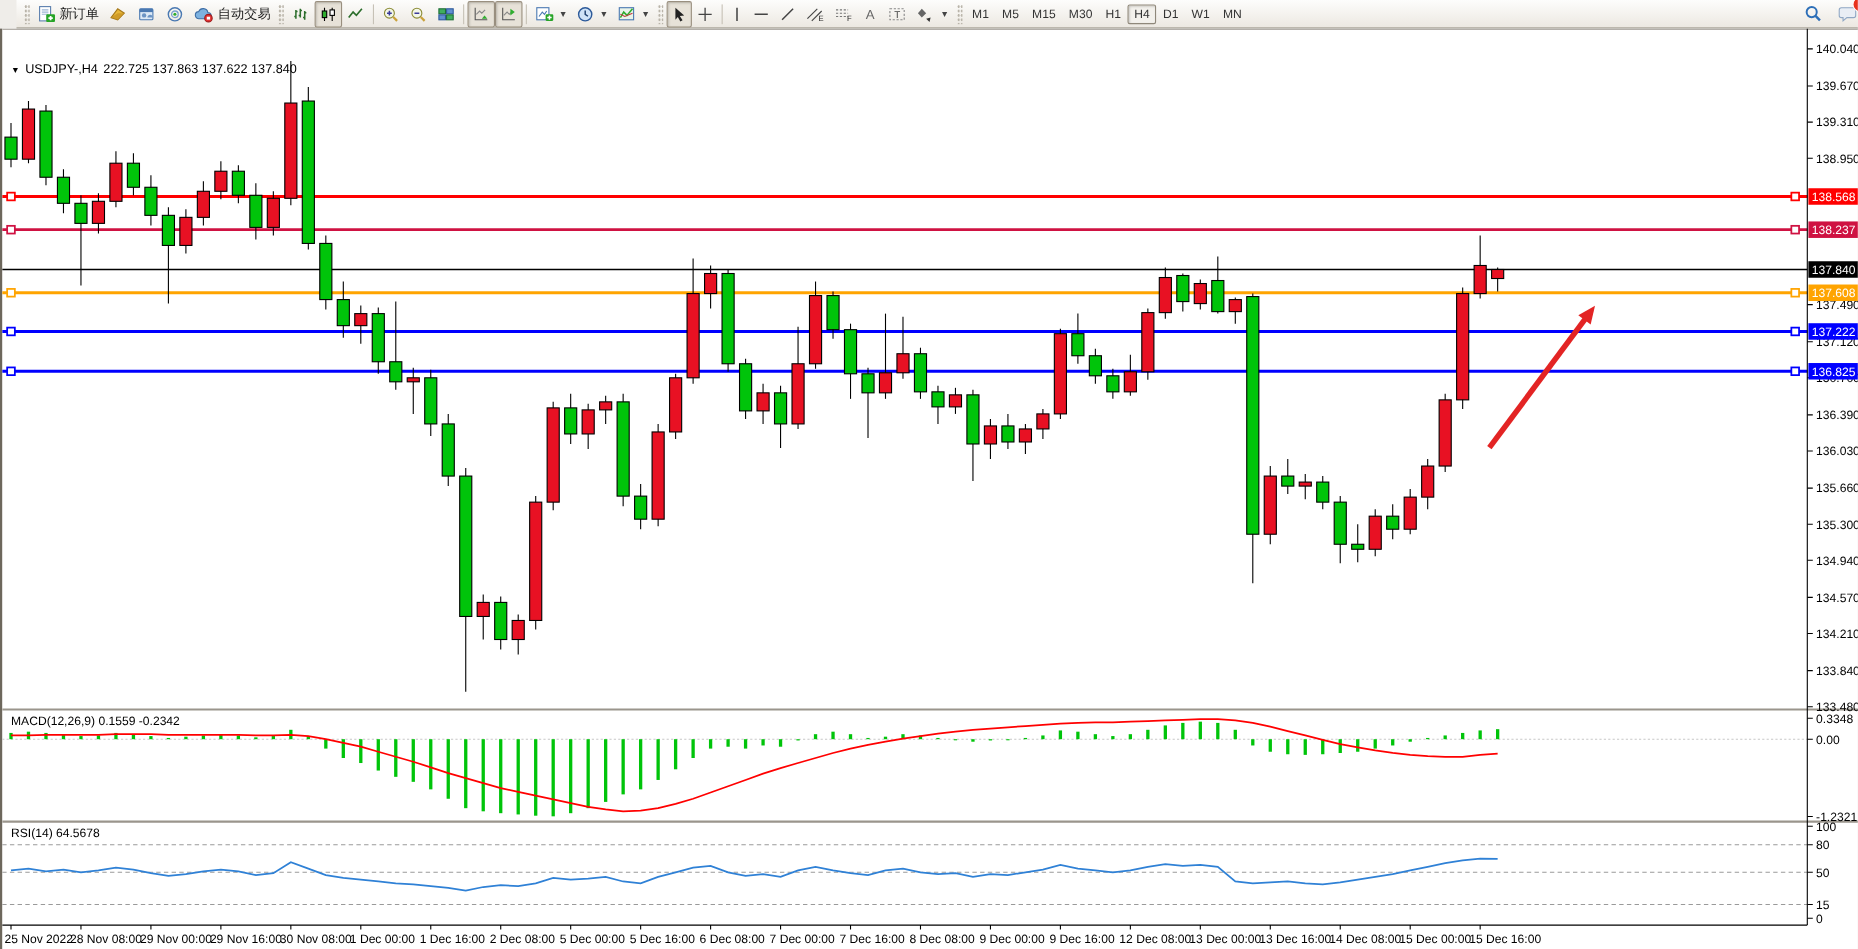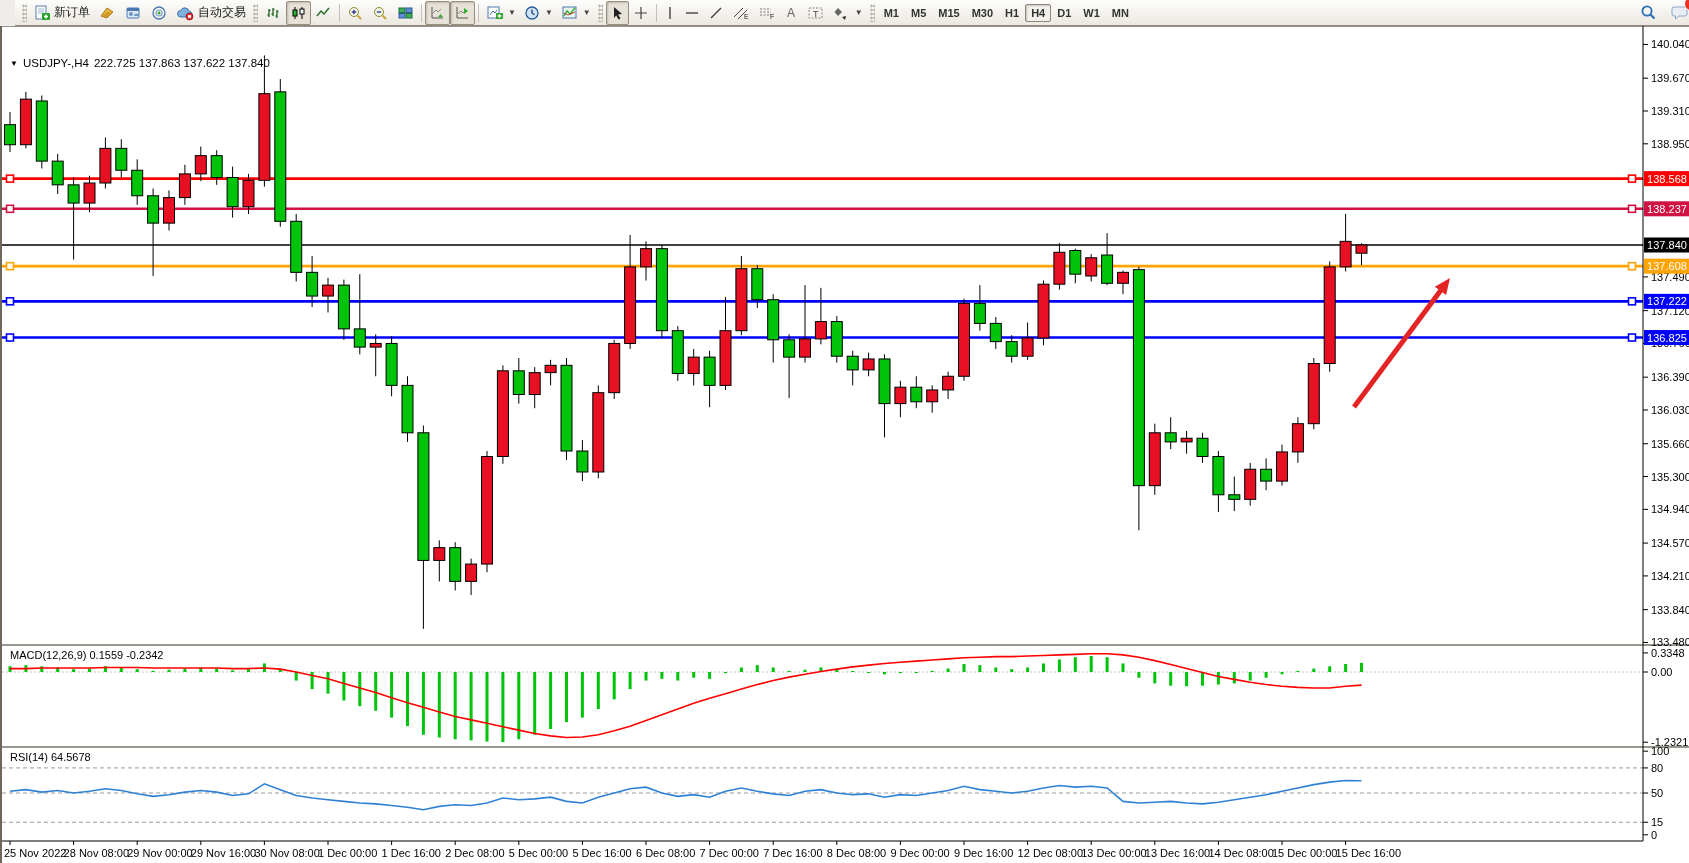--- a/index.html
+++ b/index.html
@@ -8,21 +8,21 @@
   #toolbar{position:absolute;left:15px;top:0;width:1689px;height:26px;
     background:linear-gradient(#fdfdfc,#ece8e1);border-bottom:1px solid #8b8679;
     display:flex;align-items:center;box-sizing:border-box;padding:0 4px;}
   .grip{width:5px;height:18px;margin:0 3px;
     background-image:radial-gradient(#b9b4a9 1px,transparent 1.2px);background-size:3px 4px;}
   .tbtn{display:flex;align-items:center;gap:3px;height:20px;padding:1px 3px;border:1px solid transparent;
     border-radius:2px;font-size:12px;color:#1a1a1a;white-space:nowrap;cursor:default;}
   .tbtn.active{background:#e7e2d8;border:1px solid #998f7f;box-shadow:inset 1px 1px 2px rgba(0,0,0,.18);}
   .tbtn svg{display:block}
   .sep{width:1px;height:18px;background:#c6c1b6;margin:0 3px;}
-  .tf{font-size:11px;font-weight:bold;color:#333;padding:2px 5px;border:1px solid transparent;border-radius:2px;}
+  .tf{font-size:11px;font-weight:normal;color:#333;padding:2px 5px;border:1px solid transparent;border-radius:2px;}
   .tf.active{background:#f3f1ec;border:1px solid #8f887a;box-shadow:inset 1px 1px 2px rgba(0,0,0,.2);text-align:center;}
   #right-tools{margin-left:auto;display:flex;align-items:center;gap:6px;padding-right:6px;}
   .badge{position:absolute;right:-6px;top:-5px;background:#e8321e;color:#fff;font-size:9px;font-weight:bold;
     border-radius:7px;padding:1px 4px;border:1px solid #fff;}
   .dd{font-size:8px;color:#444;margin-left:1px;}
   
   #chartwrap{position:absolute;left:0;top:26px;width:1689px;height:837px;background:#fff;
     border-left:2px solid #6d675c;box-sizing:border-box;}
   #chart-title{position:absolute;left:8px;top:31px;font-size:11.5px;color:#000;z-index:5;
     display:flex;align-items:center;gap:5px;}

